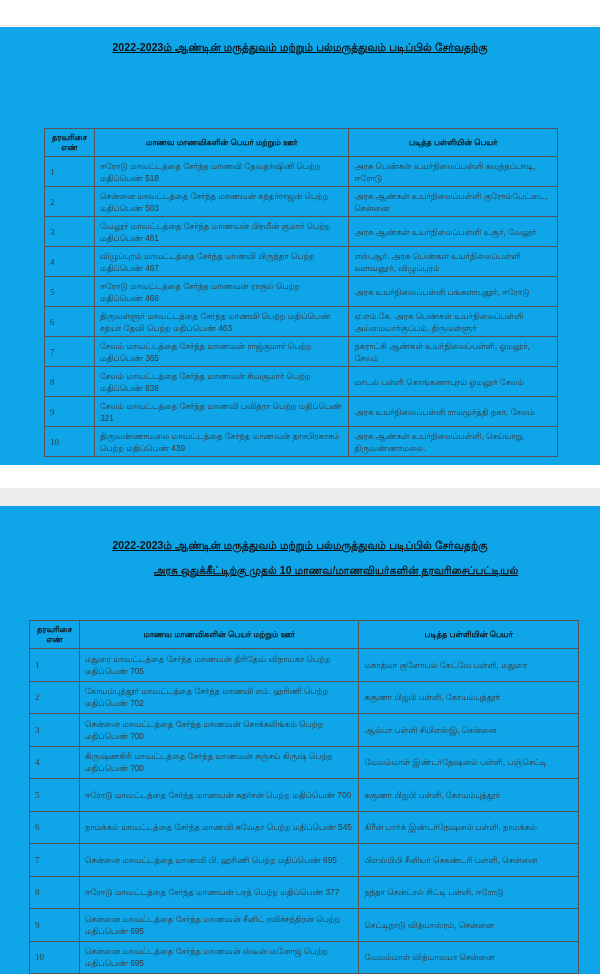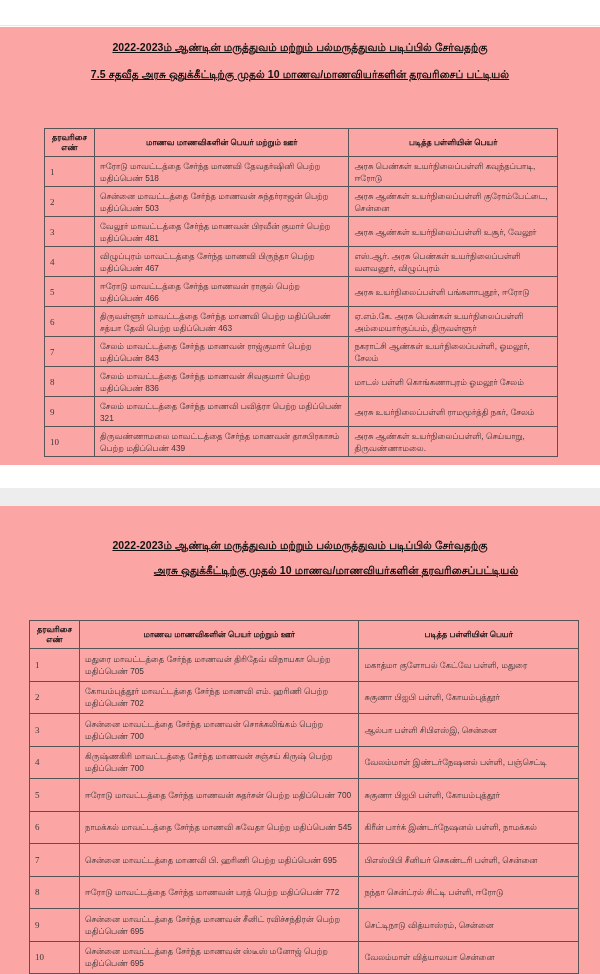--- a/index.html
+++ b/index.html
@@ -1,34 +1,33 @@
 <!DOCTYPE html>
 <html><head>
 <meta charset="utf-8">
 <style>
   * { box-sizing: border-box; margin: 0; padding: 0; }
   html, body { width: 600px; height: 974px; background: #ffffff; overflow: hidden; }
   body { font-family: "Liberation Serif", "DejaVu Serif", serif; color: #222; position: relative; }
   .topbar { position: absolute; left: 0; top: 0; width: 600px; height: 26px; background: #ffffff; border-bottom: 1px solid #e6e6e6; }
   .band { position: absolute; left: 0; width: 600px; background: #ededed; }
-  .page { position: absolute; left: 0; width: 600px; background: #fca5a5; }
+  .page { position: absolute; left: 0; width: 600px; background: #0ea5e9; }
   .title { text-align: center; font-family: "Liberation Sans", "DejaVu Sans", sans-serif; font-weight: bold; font-size: 10.5px; text-decoration: underline; color: #111; white-space: nowrap; letter-spacing: 0.1px; }
   table { position: absolute; border-collapse: collapse; font-family: "Liberation Sans", "DejaVu Sans", sans-serif; font-size: 8.3px; color: #3a3a3a; margin-top: 32px; }
   th, td { border: 1px solid #555; vertical-align: middle; padding: 2px 5px; line-height: 12px; text-align: left; }
   th { font-weight: bold; text-align: center; color: #111; font-size: 8px; line-height: 10px; }
   td.sno { font-family: "Liberation Serif", serif; font-size: 9px; }
 </style>
 </head>
 <body>
 
 <div class="topbar"></div>
 
 <div class="page" style="top:27px;height:438px;">
   <div class="title" style="position:absolute;left:0;width:600px;top:14px;">2022-2023ம் ஆண்டின் மருத்துவம் மற்றும் பல்மருத்துவம் படிப்பில் சேர்வதற்கு</div>
-  <div class="title" style="position:absolute;left:0;width:600px;top:41px;">7.5 சதவீத அரசு ஒதுக்கீட்டிற்கு முதல் 10 மாணவ/மாணவியர்களின் தரவரிசைப் பட்டியல்</div>
 </div>
 
 <table style="left:44px;top:96px;width:514px;">
   <colgroup>
       <col style="width:50px">
       <col style="width:255px">
       <col style="width:209px">
     </colgroup>
   <tbody>
       <tr style="height:28px;">
@@ -61,21 +60,21 @@
         <td>ஈரோடு மாவட்டத்தை சேர்ந்த மாணவன் ராகுல் பெற்ற மதிப்பெண் 466</td>
         <td>அரசு உயர்நிலைப்பள்ளி பங்களாபுதூர், ஈரோடு</td>
       </tr>
   <tr style="height:30px;">
         <td class="sno">6</td>
         <td>திருவள்ளூர் மாவட்டத்தை சேர்ந்த மாணவி பெற்ற மதிப்பெண் சத்யா தேவி பெற்ற மதிப்பெண் 463</td>
         <td>ஏ.எம்.கே. அரசு பெண்கள் உயர்நிலைப்பள்ளி அம்மையார்குப்பம், திருவள்ளூர்</td>
       </tr>
   <tr style="height:30px;">
         <td class="sno">7</td>
-        <td>சேலம் மாவட்டத்தை சேர்ந்த மாணவன் ராஜ்குமார் பெற்ற மதிப்பெண் 843</td>
+        <td>சேலம் மாவட்டத்தை சேர்ந்த மாணவன் ராஜ்குமார் பெற்ற மதிப்பெண் 365</td>
         <td>நகராட்சி ஆண்கள் உயர்நிலைப்பள்ளி, ஓமலூர், சேலம்</td>
       </tr>
   <tr style="height:30px;">
         <td class="sno">8</td>
         <td>சேலம் மாவட்டத்தை சேர்ந்த மாணவன் சிவகுமார் பெற்ற மதிப்பெண் 836</td>
         <td>மாடல் பள்ளி கொங்கணாபுரம் ஓமலூர் சேலம்</td>
       </tr>
   <tr style="height:30px;">
         <td class="sno">9</td>
         <td>சேலம் மாவட்டத்தை சேர்ந்த மாணவி பவித்ரா பெற்ற மதிப்பெண் 321</td>
@@ -138,21 +137,21 @@
         <td>நாமக்கல் மாவட்டத்தை சேர்ந்த மாணவி சுவேதா பெற்ற மதிப்பெண் 545</td>
         <td>கிரீன் பார்க் இண்டர்நேஷனல் பள்ளி, நாமக்கல்</td>
       </tr>
   <tr style="height:32.5px;">
         <td class="sno">7</td>
         <td>சென்னை மாவட்டத்தை மாணவி பி. ஹரிணி பெற்ற மதிப்பெண் 695</td>
         <td>பிஎஸ்பிபி சீனியர் செகண்டரி பள்ளி, சென்னை</td>
       </tr>
   <tr style="height:32.5px;">
         <td class="sno">8</td>
-        <td>ஈரோடு மாவட்டத்தை சேர்ந்த மாணவன் பரத் பெற்ற மதிப்பெண் 772</td>
+        <td>ஈரோடு மாவட்டத்தை சேர்ந்த மாணவன் பரத் பெற்ற மதிப்பெண் 377</td>
         <td>நந்தா சென்ட்ரல் சிட்டி பள்ளி, ஈரோடு</td>
       </tr>
   <tr style="height:32.5px;">
         <td class="sno">9</td>
         <td>சென்னை மாவட்டத்தை சேர்ந்த மாணவன் சீனிட் ரவிச்சந்திரன் பெற்ற மதிப்பெண் 695</td>
         <td>செட்டிநாடு வித்யாஸ்ரம், சென்னை</td>
       </tr>
   <tr style="height:32.5px;">
         <td class="sno">10</td>
         <td>சென்னை மாவட்டத்தை சேர்ந்த மாணவன் ஸ்டீஸ் மனோஜ் பெற்ற மதிப்பெண் 695</td>

